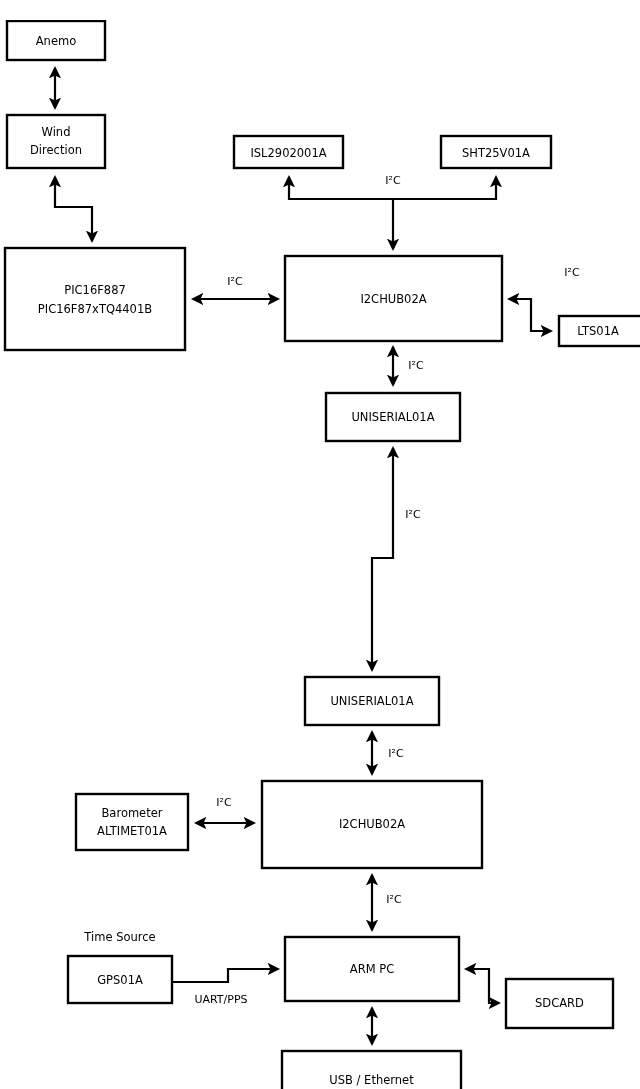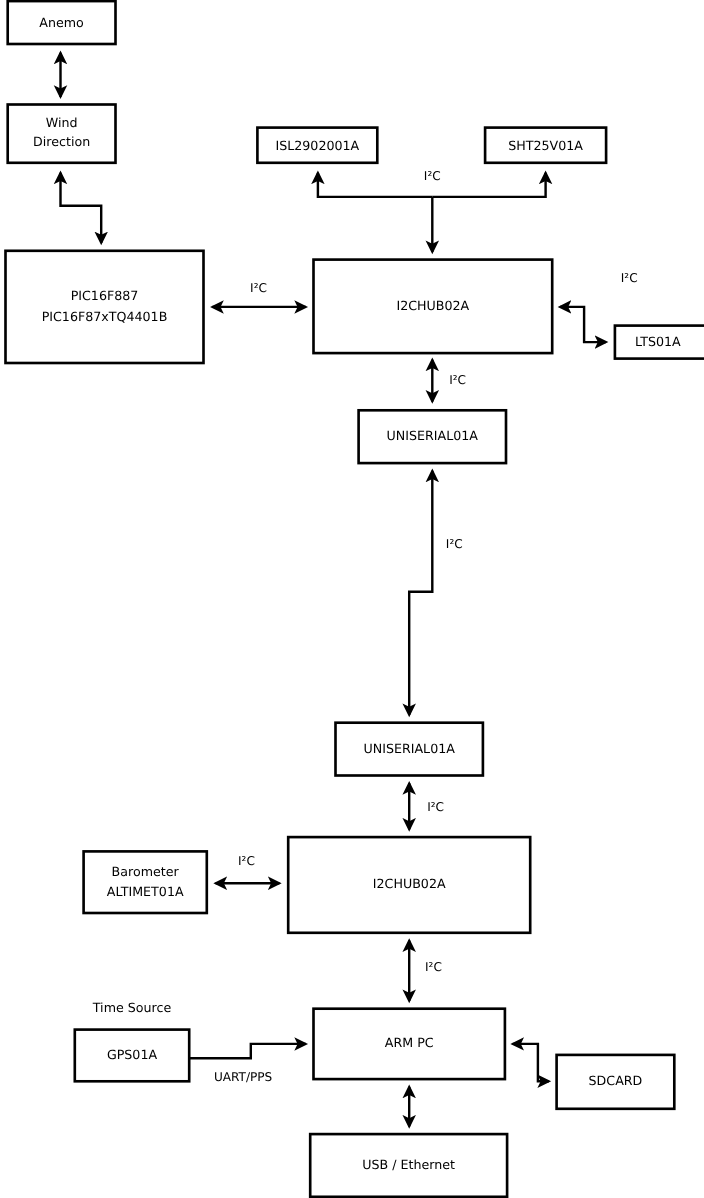--- a/index.html
+++ b/index.html
@@ -12,20 +12,21 @@
     width: 640px;
     height: 1089px;
     overflow: hidden;
     font-family: "DejaVu Sans", "Liberation Sans", sans-serif;
   }
   #diagram-root {
     position: relative;
     width: 640px;
     height: 799px;
     background: #ffffff;
+    margin-top: 20px;
   }
   svg#diagram {
     display: block;
     width: 640px;
     height: 1089px;
   }
   .node-box {
     fill: #ffffff;
     stroke: #000000;
     stroke-width: 2.4;

